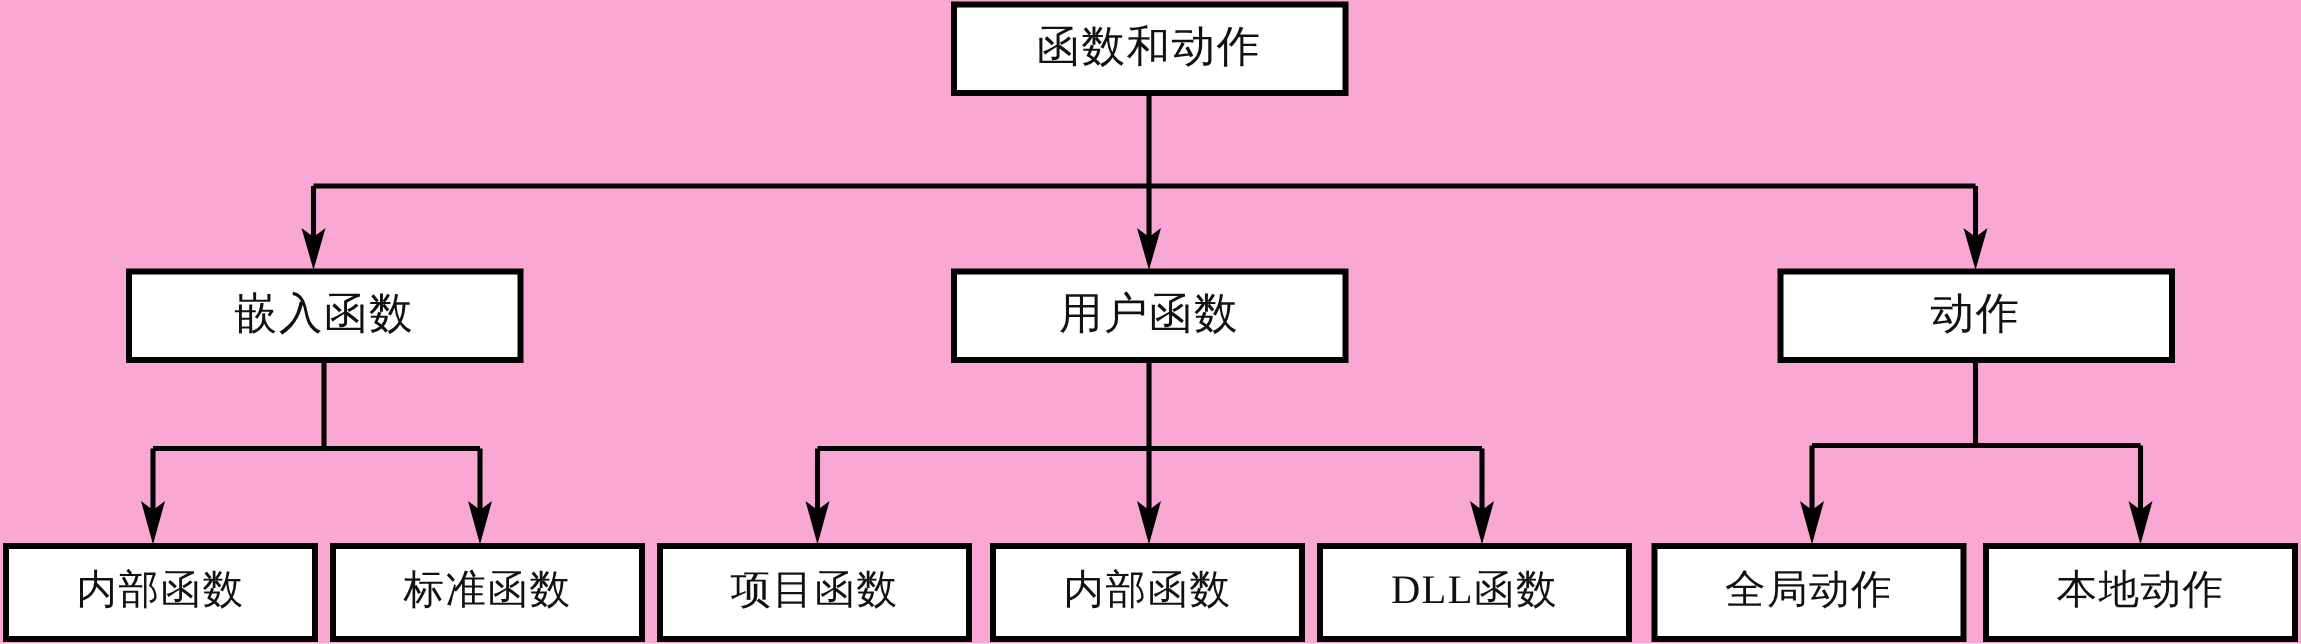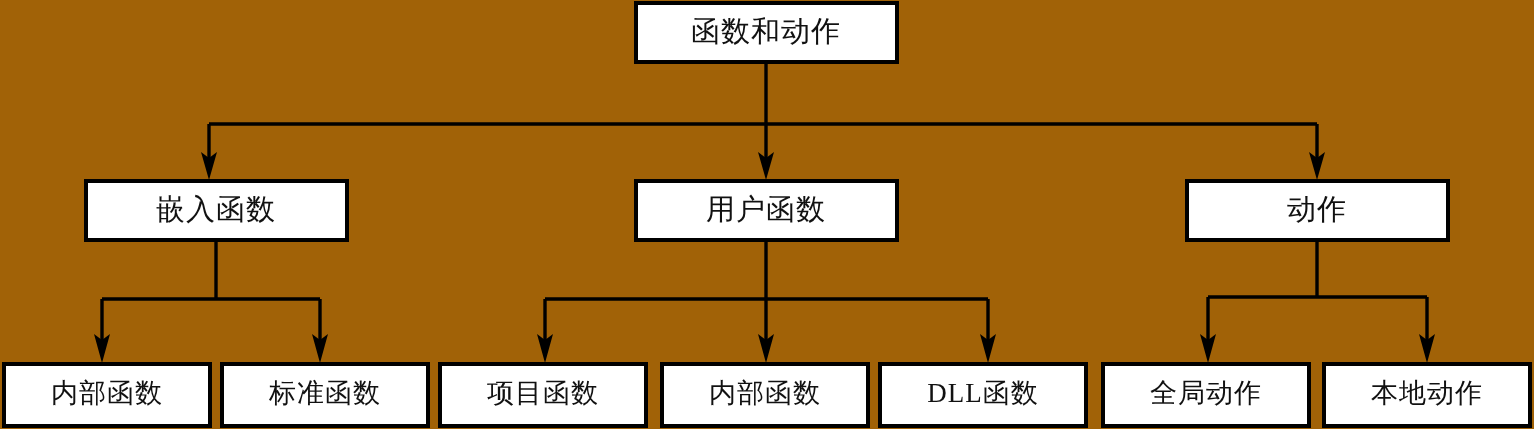--- a/index.html
+++ b/index.html
@@ -10,21 +10,21 @@
   body {
     width: 1534px;
     height: 429px;
     font-family: "Liberation Serif", "DejaVu Serif", serif;
     overflow: hidden;
   }
   #diagram-root {
     position: relative;
     width: 1534px;
     height: 429px;
-    background: #a16207;
+    background: #f9a8d4;
   }
   svg#diagram-canvas {
     position: absolute;
     top: 0;
     left: 0;
     width: 1534px;
     height: 429px;
     display: block;
   }
   .node-rect {

